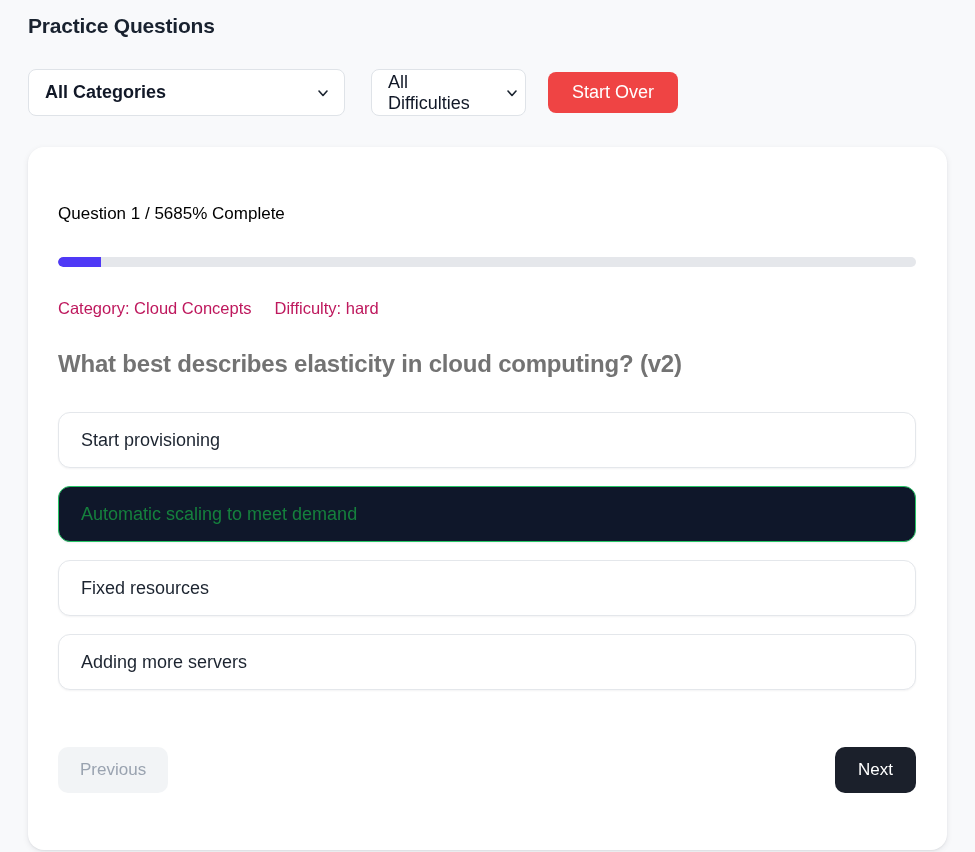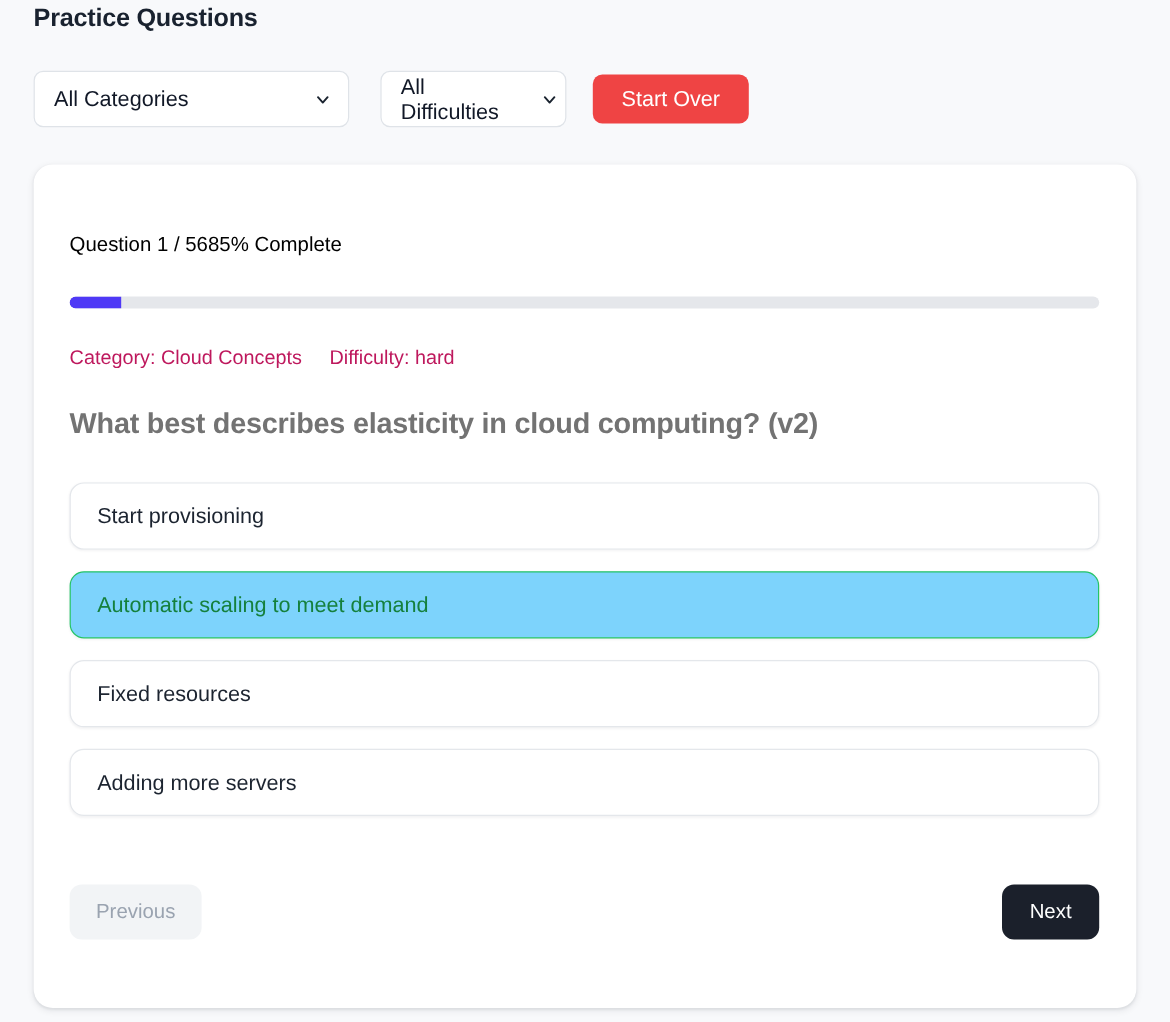--- a/index.html
+++ b/index.html
@@ -3,21 +3,21 @@
 <meta charset="utf-8">
 <style>
   * { margin: 0; padding: 0; box-sizing: border-box; }
   html, body {
     width: 975px; height: 852px;
     background: #f8f9fb;
     font-family: "Liberation Sans", "DejaVu Sans", sans-serif;
     color: #18202e;
     overflow: hidden;
   }
-  .page { padding: 2px 28px 0 28px; }
+  .page { padding: 12px 28px 0 28px; }
 
   .page-title {
     font-size: 21px;
     font-weight: 700;
     color: #19222f;
     letter-spacing: -0.2px;
     padding-top: 2px;
   }
 
   
@@ -33,21 +33,21 @@
     justify-content: space-between;
     height: 47px;
     background: #ffffff;
     border: 1px solid #dfe3e8;
     border-radius: 8px;
     padding: 0 14px 0 16px;
     font-size: 18px;
     color: #111827;
     cursor: pointer;
   }
-  .select-categories { width: 263px; }
+  .select-categories { width: 317px; font-weight: bold; }
   .select-difficulties { width: 155px; margin-left: 0; gap: 23px; }
   .chevron { width: 14px; height: 14px; flex: 0 0 auto; margin-left: 12px; }
   .chevron svg { display: block; }
 
   .btn-start-over {
     height: 41px;
     padding: 0 24px;
     background: #ef4444;
     border: none;
     border-radius: 8px;
@@ -121,21 +121,21 @@
     background: #ffffff;
     border: 1px solid #e4e7eb;
     border-radius: 12px;
     box-shadow: 0 1px 2px rgba(16,24,40,0.05);
     font-size: 18px;
     font-weight: 500;
     color: #1c2430;
     cursor: pointer;
   }
   .option.correct {
-    background: #7dd3fc;
+    background: #0f172a;
     border-color: #25c465;
     color: #15803d;
   }
 
   .nav-row {
     display: flex;
     justify-content: space-between;
     align-items: flex-end;
     margin-top: 57px;
   }

